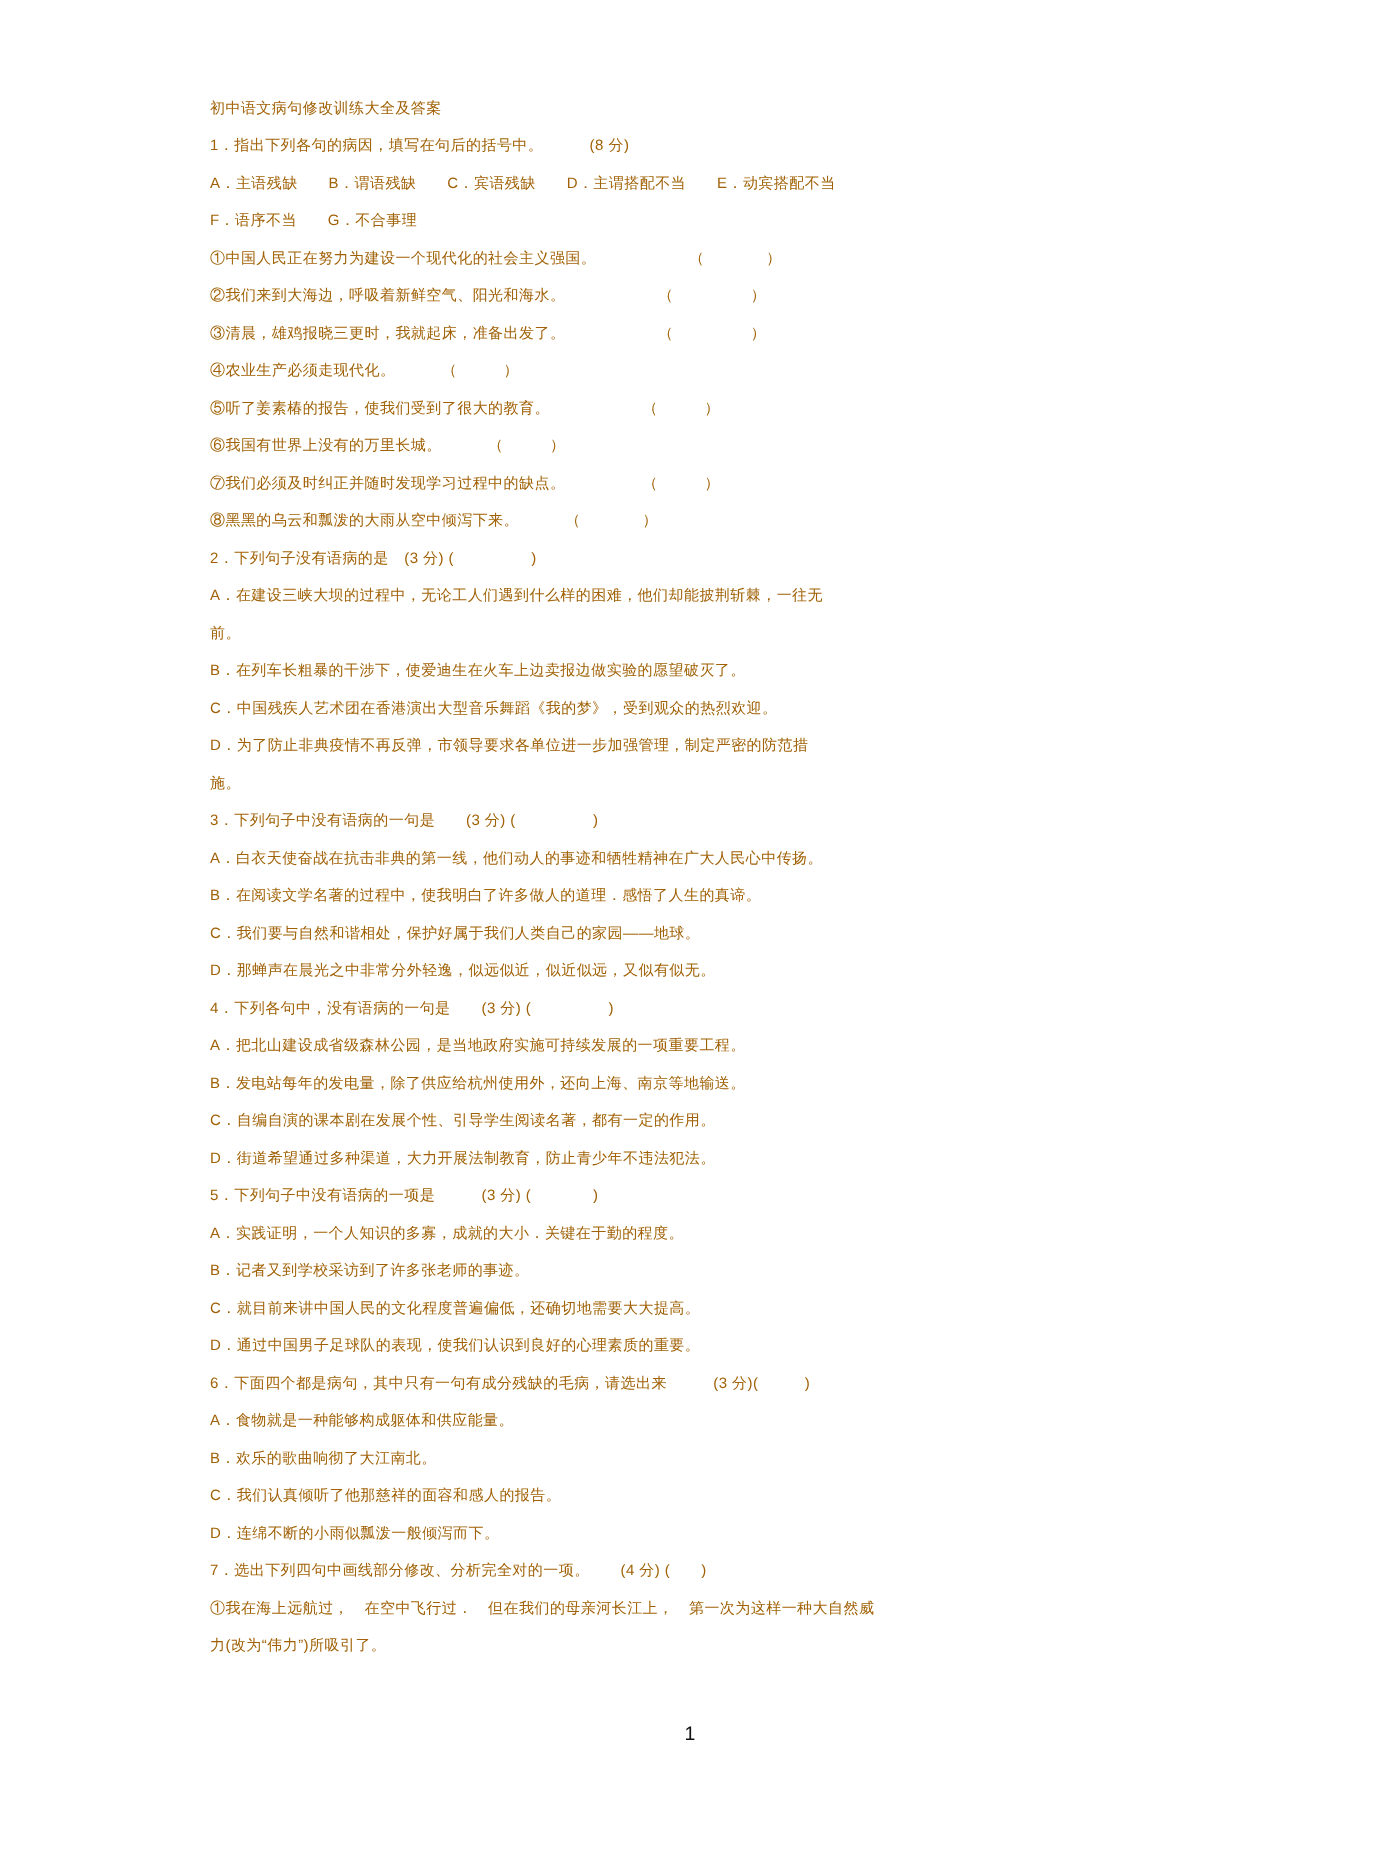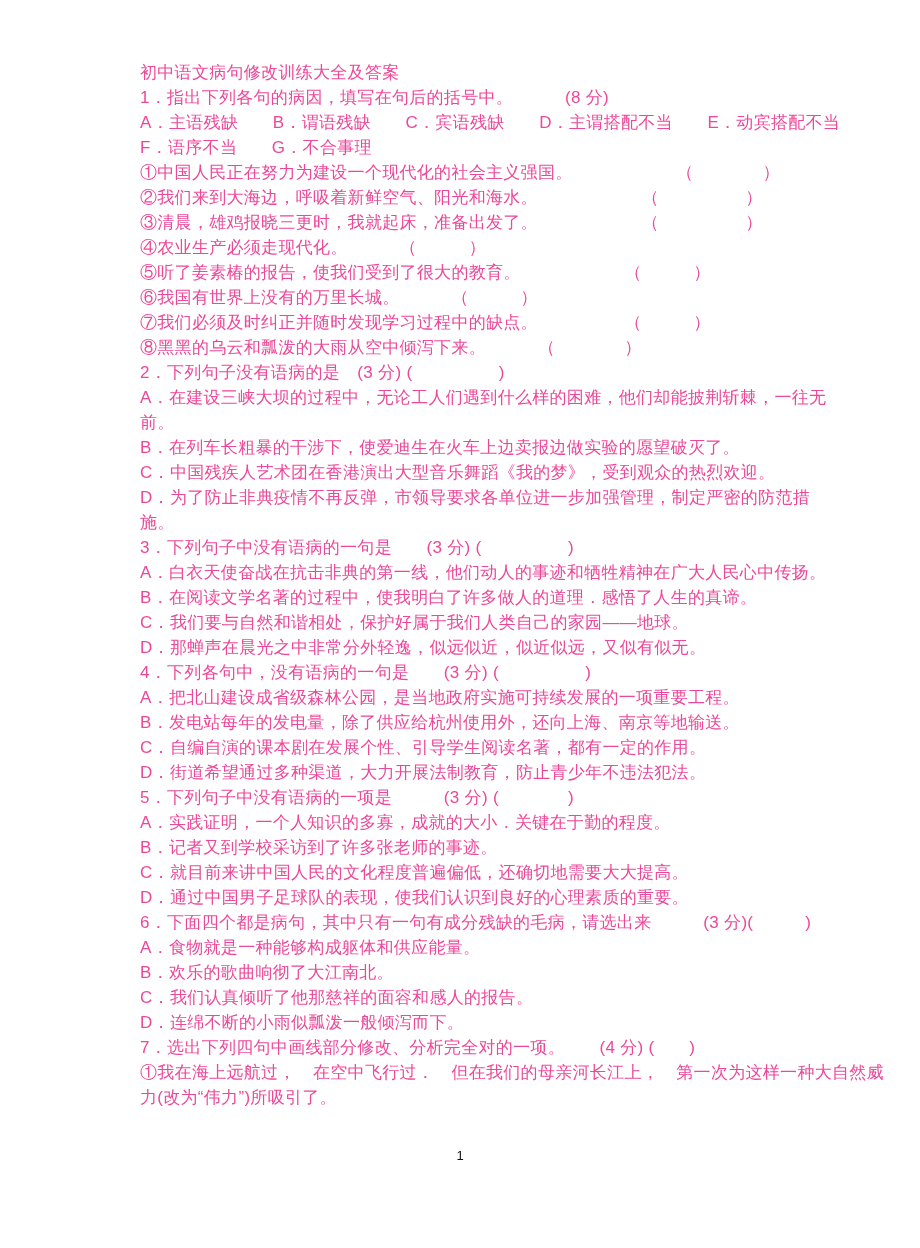--- a/index.html
+++ b/index.html
@@ -18,26 +18,26 @@
   }
   .content {
     position: absolute;
     left: 140px;
     top: 60px;
     width: 690px;
   }
   .content p {
     margin: 0;
     padding: 0;
-    font-size: 17px;
+    font-size: 10px;
     line-height: 25px;
     height: 25px;
     white-space: pre;
     letter-spacing: 0.3px;
-    color: #ec4899;
+    color: #a16207;
   }
   .doc-title {
     font-weight: 400;
   }
   .footer {
     position: absolute;
     left: 0;
     right: 0;
     top: 1148px;
     text-align: center;

